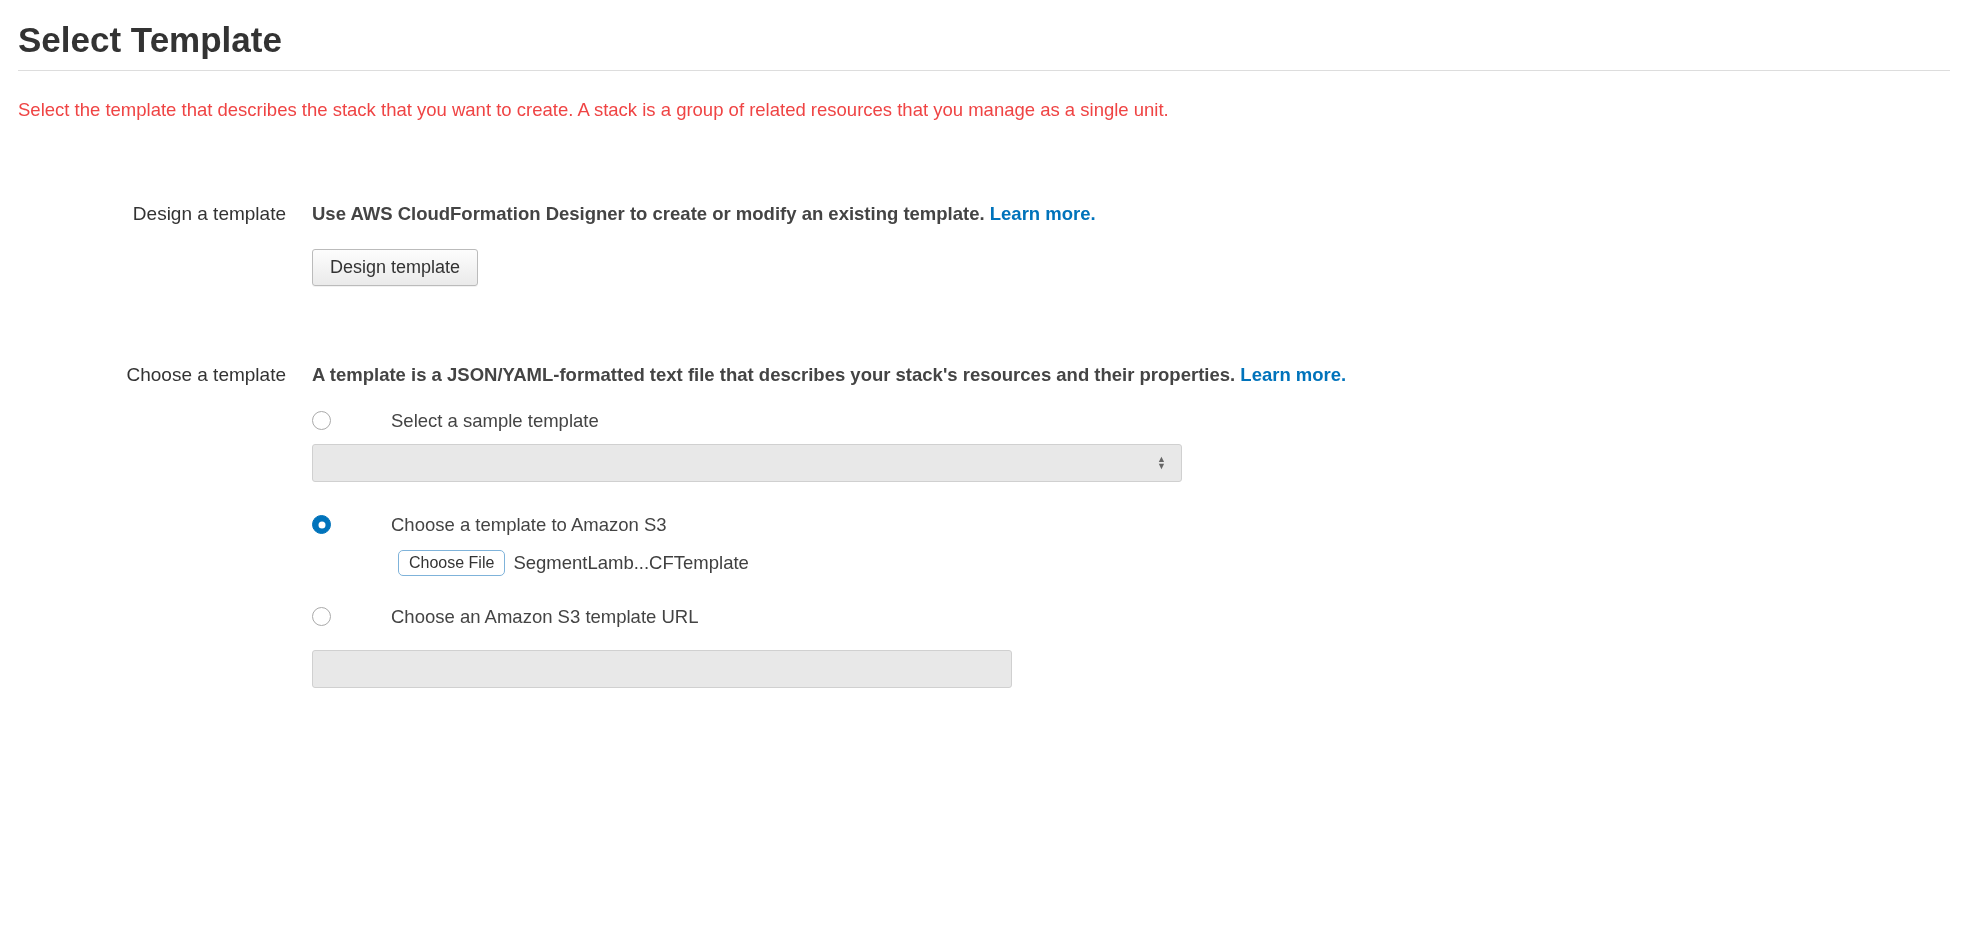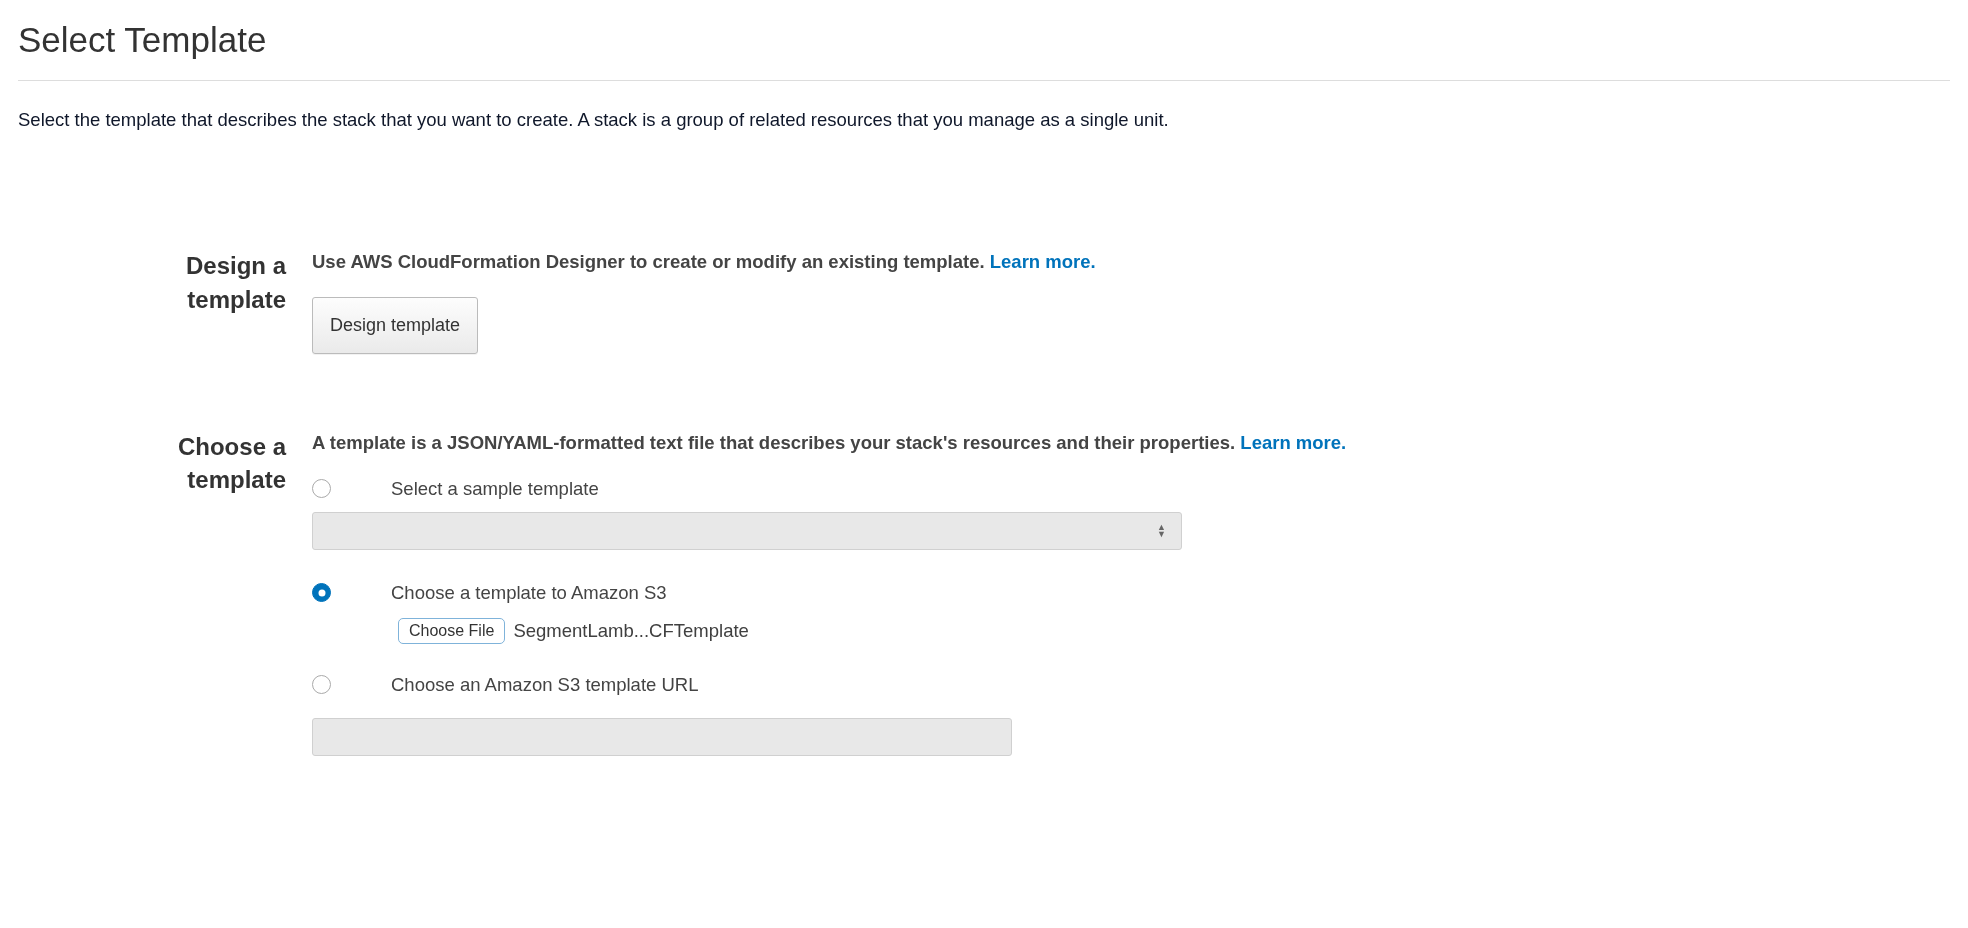--- a/index.html
+++ b/index.html
@@ -5,44 +5,44 @@
     * { box-sizing: border-box; margin: 0; padding: 0; }
     body {
       font-family: "Helvetica Neue", Helvetica, Arial, sans-serif;
       color: #444;
       padding: 20px 18px 40px 18px;
       background: #fff;
       font-size: 18.5px;
     }
     .page-title {
       font-size: 35px;
-      font-weight: 400;
-      color: #333;
-      padding-bottom: 20px;
+      font-weight: 700;
+      color: #333;
+      padding-bottom: 10px;
       border-bottom: 1px solid #ddd;
       margin-bottom: 28px;
     }
     .page-description {
       font-size: 18.5px;
-      color: #0f172a;
-      margin-bottom: 118px;
+      color: #ef4444;
+      margin-bottom: 80px;
       font-weight: 400;
     }
     .section {
       display: flex;
       align-items: flex-start;
       margin-bottom: 76px;
       padding-left: 86px;
     }
     .section-label {
       width: 208px;
       text-align: right;
-      font-weight: 700;
-      color: #333;
-      font-size: 24px;
+      font-weight: 400;
+      color: #333;
+      font-size: 19px;
       padding-right: 26px;
       flex-shrink: 0;
       line-height: 1.4;
     }
     .section-content {
       flex: 1;
       max-width: 1200px;
     }
     .section-text {
       font-size: 18.5px;
@@ -54,21 +54,21 @@
     .link {
       color: #0073bb;
       text-decoration: none;
       cursor: pointer;
     }
     .btn {
       display: inline-block;
       background: linear-gradient(#fdfdfd, #eaeaea);
       border: 1px solid #bbb;
       border-radius: 3px;
-      padding: 17px 17px;
+      padding: 7px 17px;
       font-size: 18px;
       color: #333;
       cursor: pointer;
       box-shadow: 0 1px 0 rgba(0,0,0,0.05);
     }
     .radio-group { margin-top: 6px; }
     .radio-option {
       display: flex;
       align-items: center;
       margin-bottom: 12px;

